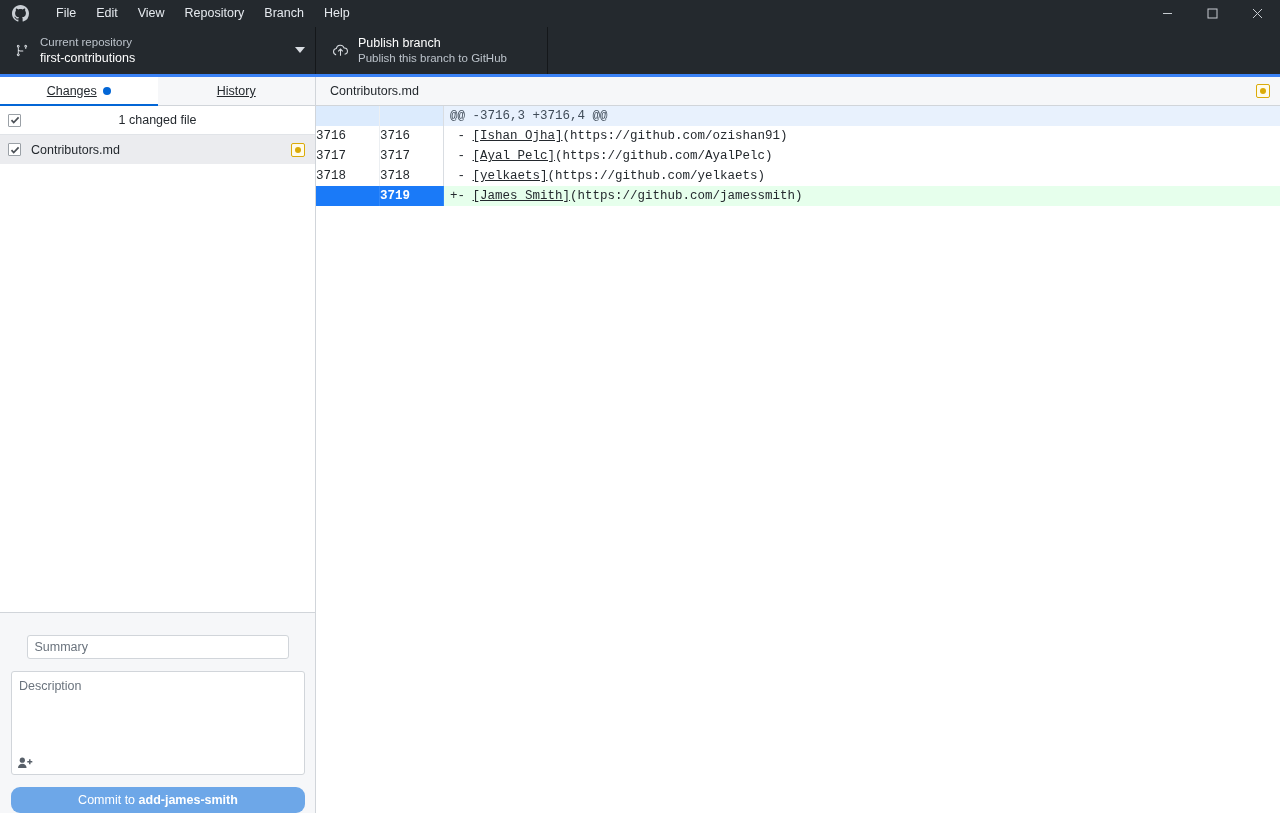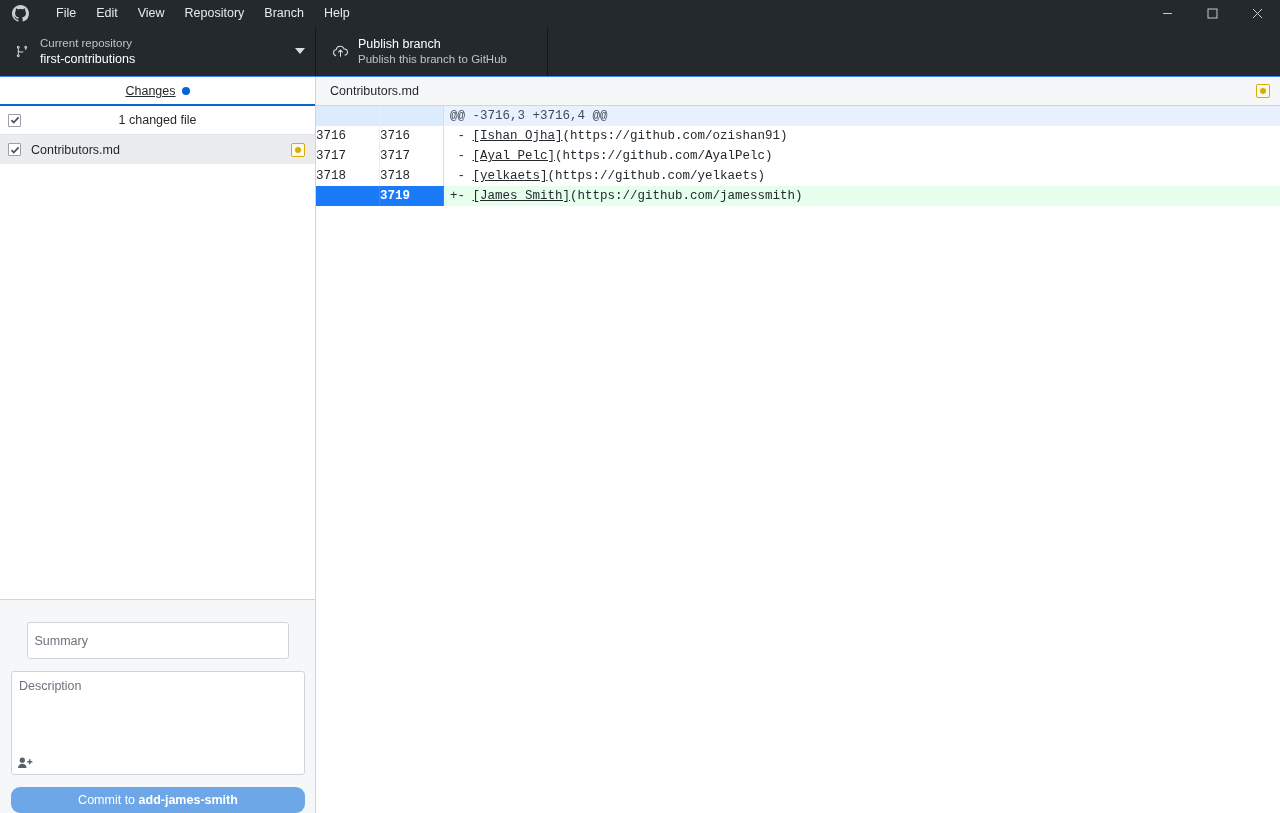--- a/index.html
+++ b/index.html
@@ -30,21 +30,21 @@
     width: 45px; height: 27px; display: flex; align-items: center; justify-content: center;
     color: #c7ccd1;
   }
   .wc svg { display: block; }
 
   
   .toolbar {
     position: absolute; left: 0; top: 27px; width: 1280px; height: 50px;
     background: #24292e;
     display: flex; align-items: stretch;
-    border-bottom: 1px solid #3b82f6;
+    border-bottom: 3px solid #3b82f6;
   }
   .tb-btn {
     display: flex; align-items: center;
     border-right: 1px solid #14171a;
     position: relative;
     cursor: default;
   }
   .tb-repo { width: 316px; padding-left: 8px; }
   .tb-branch { width: 228px; padding-left: 10px; }
   .tb-publish { width: 232px; padding-left: 10px; }
@@ -122,21 +122,21 @@
     display: flex; align-items: center; justify-content: center;
   }
   .status-icon i { width: 6px; height: 6px; border-radius: 50%; background: #dbab09; display: block; }
 
   
   .commit-form {
     flex: 0 0 198px; border-top: 1px solid #d1d5da; background: #f6f7f9;
     padding: 10px 11px 0 11px;
   }
   .summary-input {
-    display: block; width: 262px; height: 37px; margin: 12px auto 0 auto;
+    display: block; width: 262px; height: 24px; margin: 12px auto 0 auto;
     border: 1px solid #d1d5da; border-radius: 3px; background: #ffffff;
     font-family: "Liberation Sans", sans-serif; font-size: 12.5px; color: #6d28d9;
     padding: 0 7px; outline: none;
   }
   .summary-input::placeholder { color: #6a737d; }
   .desc-box {
     position: relative; width: 294px; margin: 12px auto 0 auto;
     height: 104px; border: 1px solid #d1d5da; border-radius: 3px; background: #ffffff;
   }
   .desc-input {
@@ -269,20 +269,23 @@
     </div>
 
   </div>
 
   <div class="sidebar">
 
     <div class="tabs">
       <div class="tab active">
         <span>Changes</span>
         <span class="tab-dot"></span>
+      </div>
+      <div class="tab">
+        <span>History</span>
       </div>
     </div>
 
     <div class="filelist">
 
       <div class="changed-header">
         <div class="cbx">
           <svg width="10" height="10" viewBox="0 0 10 10">
               <path fill="none" stroke="#4a4f55" stroke-width="1.7" d="M1.5 5.2l2.2 2.3L8.6 2.4"></path>
             </svg>

